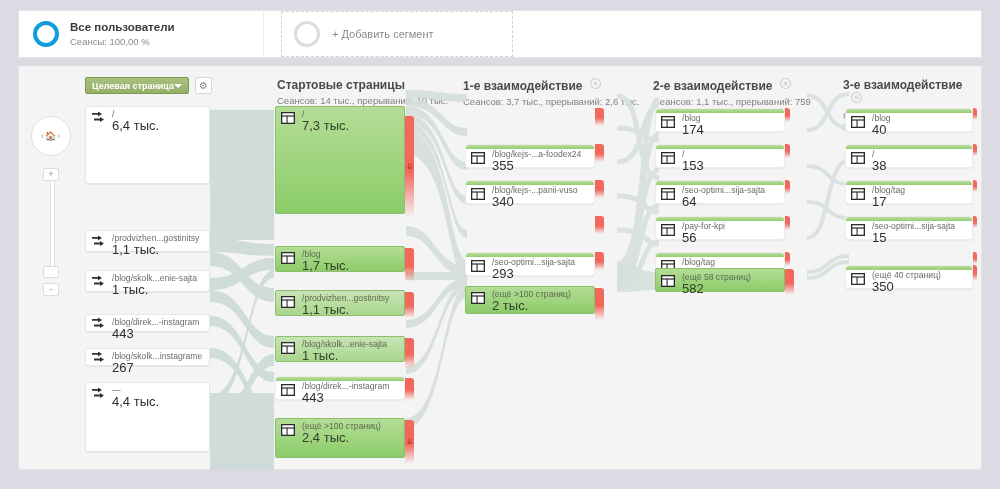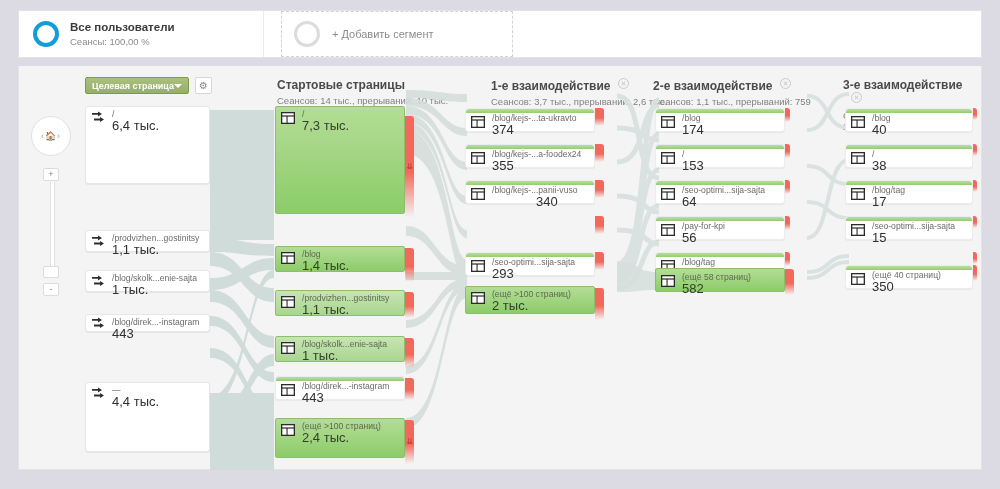--- a/index.html
+++ b/index.html
@@ -128,21 +128,21 @@
     <div class="dimsel">
       <span>Целевая страница</span>
       <span class="caret"></span>
     </div>
     <div class="gear">⚙</div>
 
     <div class="colhead" style="left:258px;">
       <div class="ch-title">Стартовые страницы</div>
       <div class="ch-sub">Сеансов: 14 тыс., прерываний: 10 тыс.</div>
     </div>
-    <div class="colhead" style="left:444px;margin-left:28px;">
+    <div class="colhead" style="left:444px;">
       <div class="ch-title"><span>1-е взаимодействие</span><span class="ch-x"></span></div>
       <div class="ch-sub">Сеансов: 3,7 тыс., прерываний: 2,6 тыс.</div>
     </div>
     <div class="colhead" style="left:634px;">
       <div class="ch-title"><span>2-е взаимодействие</span><span class="ch-x"></span></div>
       <div class="ch-sub">Сеансов: 1,1 тыс., прерываний: 759</div>
     </div>
     <div class="colhead" style="left:824px;">
       <div class="ch-title"><span>3-е взаимодействие</span><span class="ch-x"></span></div>
       <div class="ch-sub">Сеансов: 314, прерываний: 202</div>
@@ -250,28 +250,38 @@
       <span class="ico" style="top:1px;">
         <svg class="arrow-ico" viewBox="0 0 15 13">
             <path d="M1 2 h6 l0 -1.6 L11 3 L7 5.4 V3.8 H1 Z" fill="#2f2f2f"></path>
             <path d="M3 7.6 h6 l0 -1.6 L13 8.6 L9 11 V9.4 H3 Z" fill="#2f2f2f"></path>
           </svg>
       </span>
       <span class="lbl">/blog/direk...-instagram</span>
       <span class="val">443</span>
     </div>
 
-
-    <div class="node src" style="left:66px;top:316px;width:125px;height:70px;">
-      <span class="ico">
+    <div class="node src" style="left:66px;top:282px;width:125px;height:18px;">
+      <span class="ico" style="top:1px;">
         <svg class="arrow-ico" viewBox="0 0 15 13">
             <path d="M1 2 h6 l0 -1.6 L11 3 L7 5.4 V3.8 H1 Z" fill="#2f2f2f"></path>
             <path d="M3 7.6 h6 l0 -1.6 L13 8.6 L9 11 V9.4 H3 Z" fill="#2f2f2f"></path>
           </svg>
       </span>
+      <span class="lbl">/blog/skolk...instagrame</span>
+      <span class="val">267</span>
+    </div>
+
+    <div class="node src" style="left:66px;top:316px;width:125px;height:70px;">
+      <span class="ico">
+        <svg class="arrow-ico" viewBox="0 0 15 13">
+            <path d="M1 2 h6 l0 -1.6 L11 3 L7 5.4 V3.8 H1 Z" fill="#2f2f2f"></path>
+            <path d="M3 7.6 h6 l0 -1.6 L13 8.6 L9 11 V9.4 H3 Z" fill="#2f2f2f"></path>
+          </svg>
+      </span>
       <span class="lbl">—</span>
       <span class="val">4,4 тыс.</span>
     </div>
 
     <div class="node pg" style="left:256px;top:40px;width:130px;height:108px;">
       <span class="ico">
         <svg class="pg-ico" viewBox="0 0 14 12">
             <rect x="0" y="0" width="14" height="12" fill="#2b2b2b"></rect>
             <rect x="1.3" y="1.3" width="11.4" height="2.1" fill="#fff"></rect>
             <rect x="1.3" y="4.6" width="4.2" height="6.1" fill="#fff"></rect>
@@ -288,21 +298,21 @@
     <div class="node pg" style="left:256px;top:180px;width:130px;height:26px;">
       <span class="ico">
         <svg class="pg-ico" viewBox="0 0 14 12">
             <rect x="0" y="0" width="14" height="12" fill="#2b2b2b"></rect>
             <rect x="1.3" y="1.3" width="11.4" height="2.1" fill="#fff"></rect>
             <rect x="1.3" y="4.6" width="4.2" height="6.1" fill="#fff"></rect>
             <rect x="6.6" y="4.6" width="6.1" height="6.1" fill="#fff"></rect>
           </svg>
       </span>
       <span class="lbl">/blog</span>
-      <span class="val">1,4 тыс.</span>
+      <span class="val">1,7 тыс.</span>
     </div>
     <div class="drop" style="left:386px;top:182px;height:34px;"></div>
 
     <div class="node pg flat" style="left:256px;top:224px;width:130px;height:26px;">
       <span class="ico">
         <svg class="pg-ico" viewBox="0 0 14 12">
             <rect x="0" y="0" width="14" height="12" fill="#2b2b2b"></rect>
             <rect x="1.3" y="1.3" width="11.4" height="2.1" fill="#fff"></rect>
             <rect x="1.3" y="4.6" width="4.2" height="6.1" fill="#fff"></rect>
             <rect x="6.6" y="4.6" width="6.1" height="6.1" fill="#fff"></rect>
@@ -351,33 +361,20 @@
             <rect x="6.6" y="4.6" width="6.1" height="6.1" fill="#fff"></rect>
           </svg>
       </span>
       <span class="lbl">(ещё &gt;100 страниц)</span>
       <span class="val">2,4 тыс.</span>
     </div>
     <div class="drop" style="left:386px;top:354px;height:44px;">
         <span class="dglyph">⇊</span>
       </div>
 
-    <div class="node slim" style="left:446px;top:42px;width:130px;height:24px;">
-      <span class="cap"></span>
-      <span class="ico" style="top:5px;">
-        <svg class="pg-ico" viewBox="0 0 14 12">
-            <rect x="0" y="0" width="14" height="12" fill="#2b2b2b"></rect>
-            <rect x="1.3" y="1.3" width="11.4" height="2.1" fill="#fff"></rect>
-            <rect x="1.3" y="4.6" width="4.2" height="6.1" fill="#fff"></rect>
-            <rect x="6.6" y="4.6" width="6.1" height="6.1" fill="#fff"></rect>
-          </svg>
-      </span>
-      <span class="lbl" style="top:4px;">/blog/kejs-...ta-ukravto</span>
-      <span class="val" style="top:13px;">374</span>
-    </div>
     <div class="drop" style="left:576px;top:42px;height:18px;"></div>
 
     <div class="node slim" style="left:446px;top:78px;width:130px;height:24px;">
       <span class="cap"></span>
       <span class="ico" style="top:5px;">
         <svg class="pg-ico" viewBox="0 0 14 12">
             <rect x="0" y="0" width="14" height="12" fill="#2b2b2b"></rect>
             <rect x="1.3" y="1.3" width="11.4" height="2.1" fill="#fff"></rect>
             <rect x="1.3" y="4.6" width="4.2" height="6.1" fill="#fff"></rect>
             <rect x="6.6" y="4.6" width="6.1" height="6.1" fill="#fff"></rect>
@@ -392,21 +389,21 @@
       <span class="cap"></span>
       <span class="ico" style="top:5px;">
         <svg class="pg-ico" viewBox="0 0 14 12">
             <rect x="0" y="0" width="14" height="12" fill="#2b2b2b"></rect>
             <rect x="1.3" y="1.3" width="11.4" height="2.1" fill="#fff"></rect>
             <rect x="1.3" y="4.6" width="4.2" height="6.1" fill="#fff"></rect>
             <rect x="6.6" y="4.6" width="6.1" height="6.1" fill="#fff"></rect>
           </svg>
       </span>
       <span class="lbl" style="top:4px;">/blog/kejs-...panii-vuso</span>
-      <span class="val" style="top:13px;margin-left:44px;">340</span>
+      <span class="val" style="top:13px;">340</span>
     </div>
     <div class="drop" style="left:576px;top:114px;height:18px;"></div>
 
     <div class="drop" style="left:576px;top:150px;height:18px;"></div>
 
     <div class="node slim" style="left:446px;top:186px;width:130px;height:24px;">
       <span class="cap"></span>
       <span class="ico" style="top:5px;">
         <svg class="pg-ico" viewBox="0 0 14 12">
             <rect x="0" y="0" width="14" height="12" fill="#2b2b2b"></rect>

